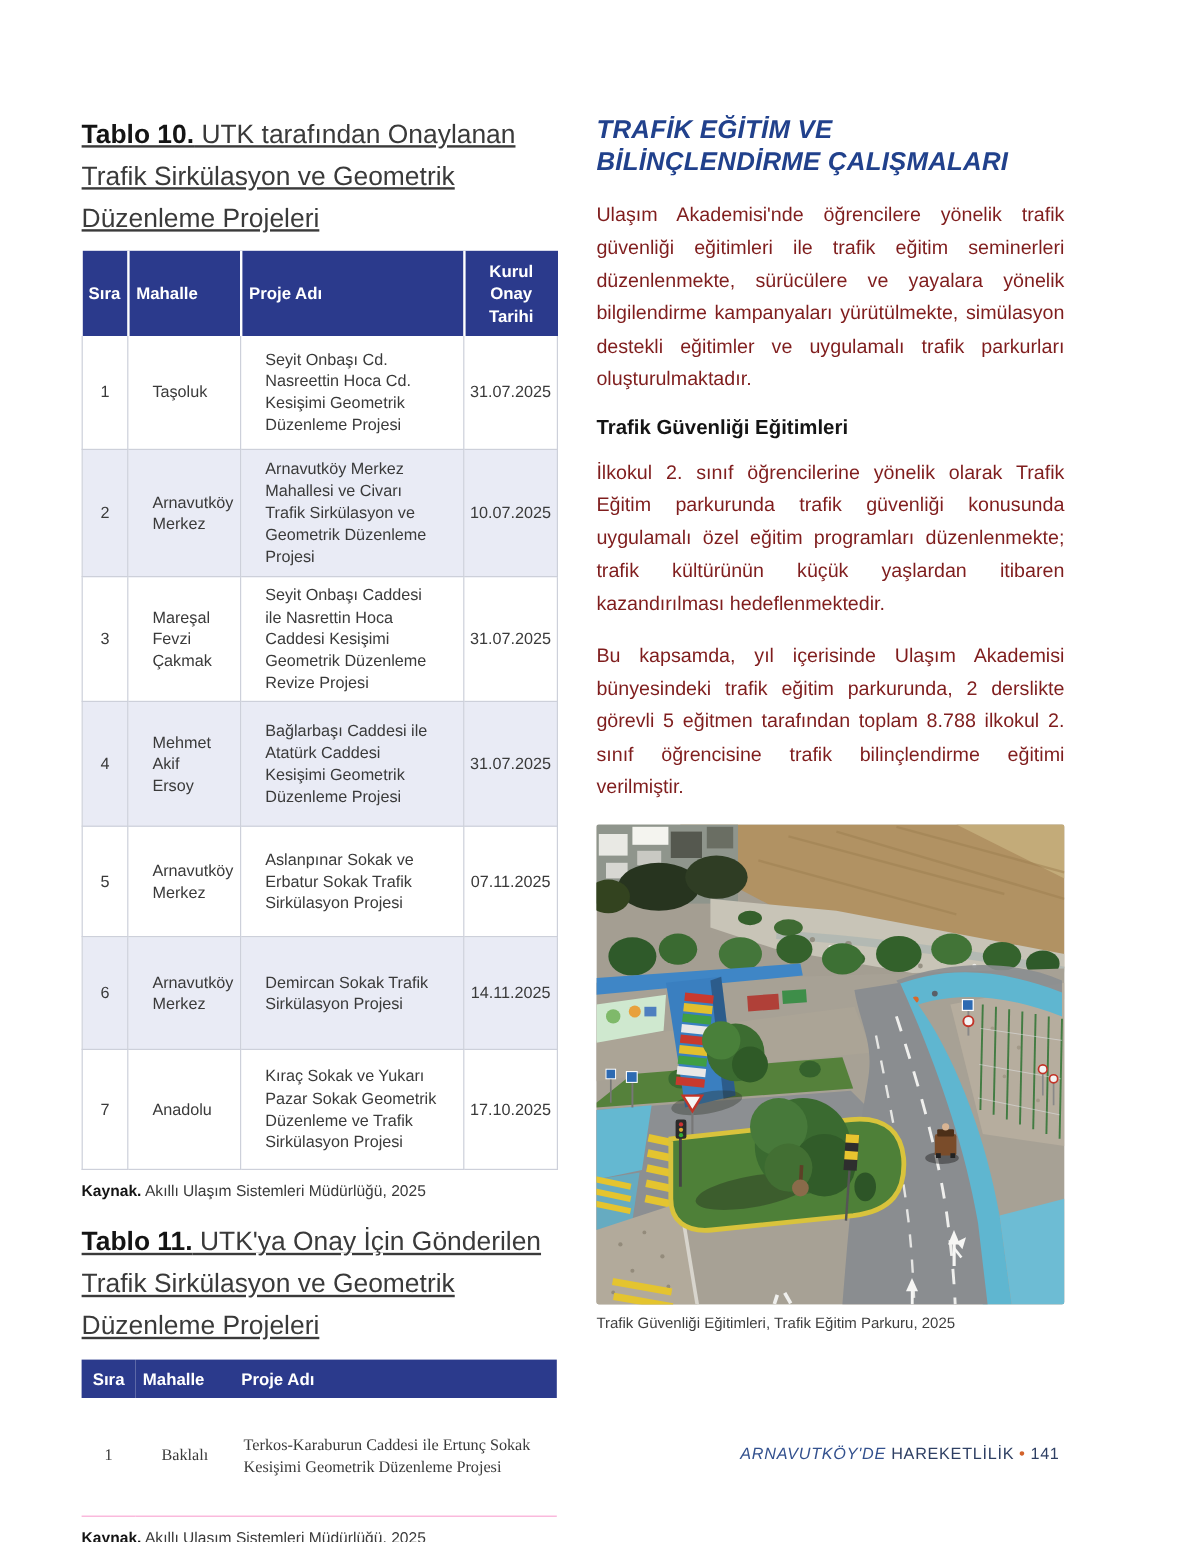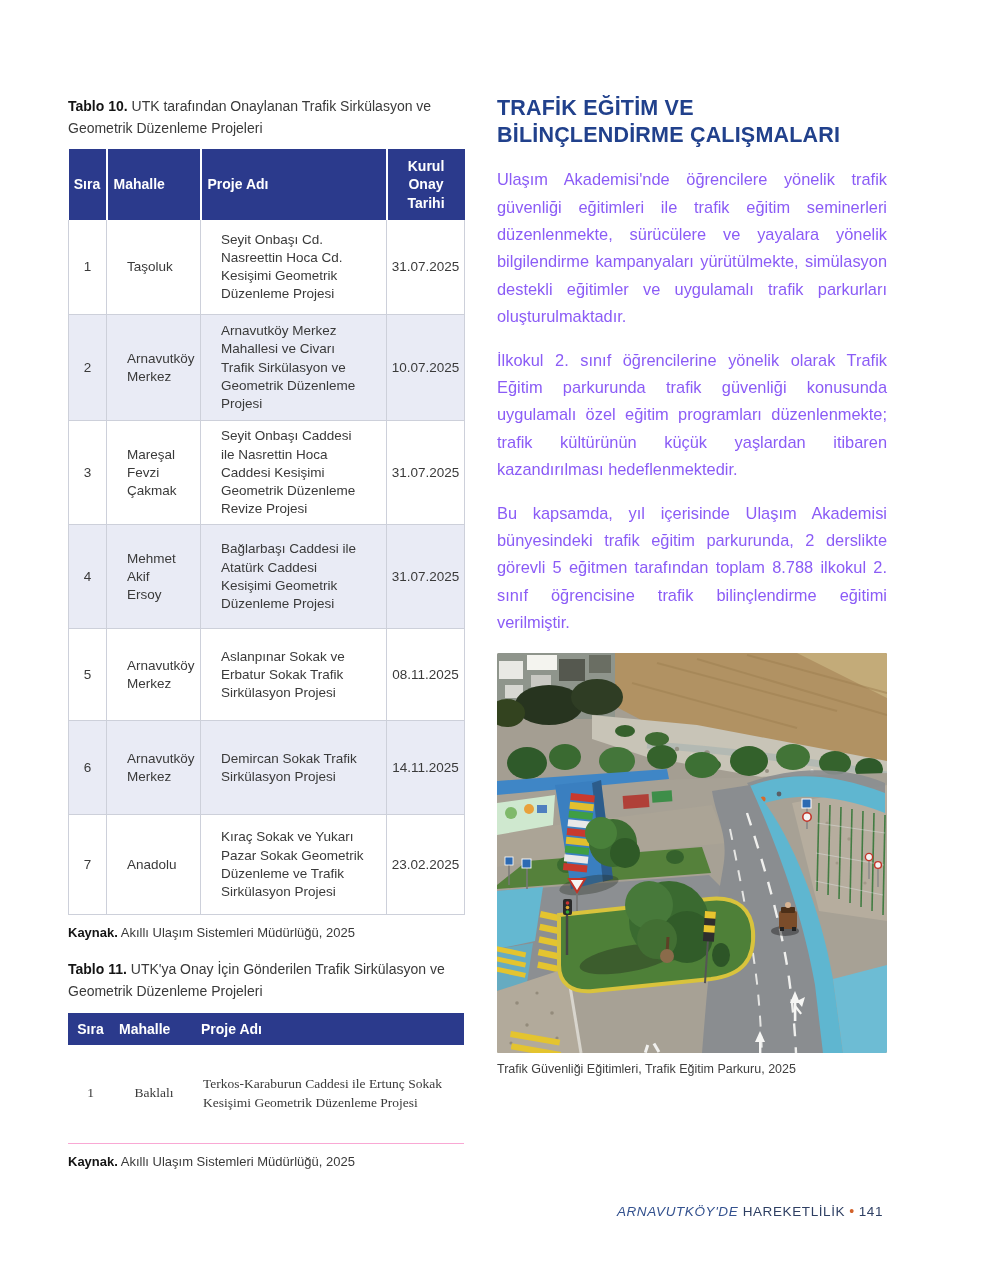--- a/index.html
+++ b/index.html
@@ -3,21 +3,21 @@
 <meta charset="utf-8">
 <style>
   html,body{margin:0;padding:0;}
   body{
     width:1000px;height:1285px;position:relative;background:#ffffff;
     font-family:"Liberation Sans", sans-serif;color:#333;overflow:hidden;
   }
   .col-left{position:absolute;left:68px;top:95px;width:396px;}
   .col-right{position:absolute;left:497px;top:95px;width:390px;}
 
-  .tbl-title{font-size:14px;line-height:1.58;color:#3a3a3a;margin:0 0 10px 0;}
+  .tbl-title{font-size:22px;line-height:1.58;color:#3a3a3a;margin:0 0 10px 0;text-decoration:underline;}
   .tbl-title .b{font-weight:bold;color:#141414;}
 
   table{border-collapse:collapse;width:100%;font-size:13.5px;color:#3a3a3a;table-layout:fixed;}
   .t10 thead th{
     background:#2b3a8c;color:#fff;font-weight:bold;font-size:14px;
     padding:8px 6px;vertical-align:middle;border-right:2px solid #fff;line-height:1.3;
   }
   .t10 thead th:nth-child(1){text-align:center;padding:8px 2px;}
   .t10 thead th:nth-child(2), .t10 thead th:nth-child(3){text-align:left;}
   .t10 thead th:nth-child(4){text-align:center;border-right:none;padding:8px 18px;}
@@ -48,22 +48,22 @@
   .t11 tbody td{
     padding:10px 8px;vertical-align:middle;line-height:1.4;
     border-bottom:1px solid #f9a8d4;height:78px;font-family:Liberation Serif, serif;
   }
   .t11 tbody td:nth-child(1), .t11 tbody td:nth-child(2){text-align:center;padding:10px 2px;}
 
   .section-heading{
     margin:0 0 18px 0;font-size:21.5px;line-height:1.24;font-weight:bold;
     color:#21418c;letter-spacing:.2px;
   }
-  .section-heading span{display:block;}
-  .body-p{font-size:16.4px;line-height:1.67;text-align:justify;margin:0 0 16px 0;color:#8b5cf6;}
+  .section-heading span{display:block;font-style:italic;}
+  .body-p{font-size:16.4px;line-height:1.67;text-align:justify;margin:0 0 16px 0;color:#7f1d1d;}
   .subheading{font-size:17px;font-weight:bold;color:#141414;margin:4px 0 14px 0;}
 
   .photo{display:block;width:390px;height:400px;margin-top:4px;border-radius:2px;}
   .caption{font-size:12.5px;color:#3f3f3f;margin-top:9px;}
 
   .footer{
     position:absolute;top:1203px;left:0;width:883px;text-align:right;
     font-size:13.5px;letter-spacing:.6px;color:#2e3f63;
   }
   .footer .brand-italic{font-style:italic;color:#33518e;}
@@ -115,33 +115,33 @@
       <tr>
         <td>4</td>
         <td>Mehmet Akif Ersoy</td>
         <td>Bağlarbaşı Caddesi ile Atatürk Caddesi Kesişimi Geometrik Düzenleme Projesi</td>
         <td>31.07.2025</td>
       </tr>
       <tr>
         <td>5</td>
         <td>Arnavutköy Merkez</td>
         <td>Aslanpınar Sokak ve Erbatur Sokak Trafik Sirkülasyon Projesi</td>
-        <td>08.11.2025</td>
+        <td>07.11.2025</td>
       </tr>
       <tr>
         <td>6</td>
         <td>Arnavutköy Merkez</td>
         <td>Demircan Sokak Trafik Sirkülasyon Projesi</td>
         <td>14.11.2025</td>
       </tr>
       <tr>
         <td>7</td>
         <td>Anadolu</td>
         <td>Kıraç Sokak ve Yukarı Pazar Sokak Geometrik Düzenleme ve Trafik Sirkülasyon Projesi</td>
-        <td>23.02.2025</td>
+        <td>17.10.2025</td>
       </tr>
     </tbody>
   </table>
 
   <p class="kaynak"><span class="kb">Kaynak.</span><span> Akıllı Ulaşım Sistemleri Müdürlüğü, 2025</span></p>
 
   <div class="t11-wrap">
     <p class="tbl-title"><span class="b">Tablo 11.</span><span> UTK'ya Onay İçin Gönderilen Trafik Sirkülasyon ve Geometrik Düzenleme Projeleri</span></p>
 
     <table class="t11">
@@ -171,20 +171,21 @@
 </div>
 
 <div class="col-right">
   <h1 class="section-heading">
     <span>TRAFİK EĞİTİM VE</span>
     <span>BİLİNÇLENDİRME ÇALIŞMALARI</span>
   </h1>
 
   <p class="body-p">Ulaşım Akademisi'nde öğrencilere yönelik trafik güvenliği eğitimleri ile trafik eğitim seminerleri düzenlenmekte, sürücülere ve yayalara yönelik bilgilendirme kampanyaları yürütülmekte, simülasyon destekli eğitimler ve uygulamalı trafik parkurları oluşturulmaktadır.</p>
 
+  <h2 class="subheading">Trafik Güvenliği Eğitimleri</h2>
 
   <p class="body-p">İlkokul 2. sınıf öğrencilerine yönelik olarak Trafik Eğitim parkurunda trafik güvenliği konusunda uygulamalı özel eğitim programları düzenlenmekte; trafik kültürünün küçük yaşlardan itibaren kazandırılması hedeflenmektedir.</p>
   <p class="body-p">Bu kapsamda, yıl içerisinde Ulaşım Akademisi bünyesindeki trafik eğitim parkurunda, 2 derslikte görevli 5 eğitmen tarafından toplam 8.788 ilkokul 2. sınıf öğrencisine trafik bilinçlendirme eğitimi verilmiştir.</p>
 
   <svg class="photo" viewBox="0 0 390 400" xmlns="http://www.w3.org/2000/svg">
     <rect width="390" height="400" fill="#a49e92"></rect>
 
     <path d="M70,0 L390,0 L390,120 L150,70 L70,28 Z" fill="#b19263"></path>
     <path d="M300,0 L390,0 L390,45 Z" fill="#c3ab79"></path>
     <g stroke="#9d7f50" stroke-width="2" opacity="0.5">

